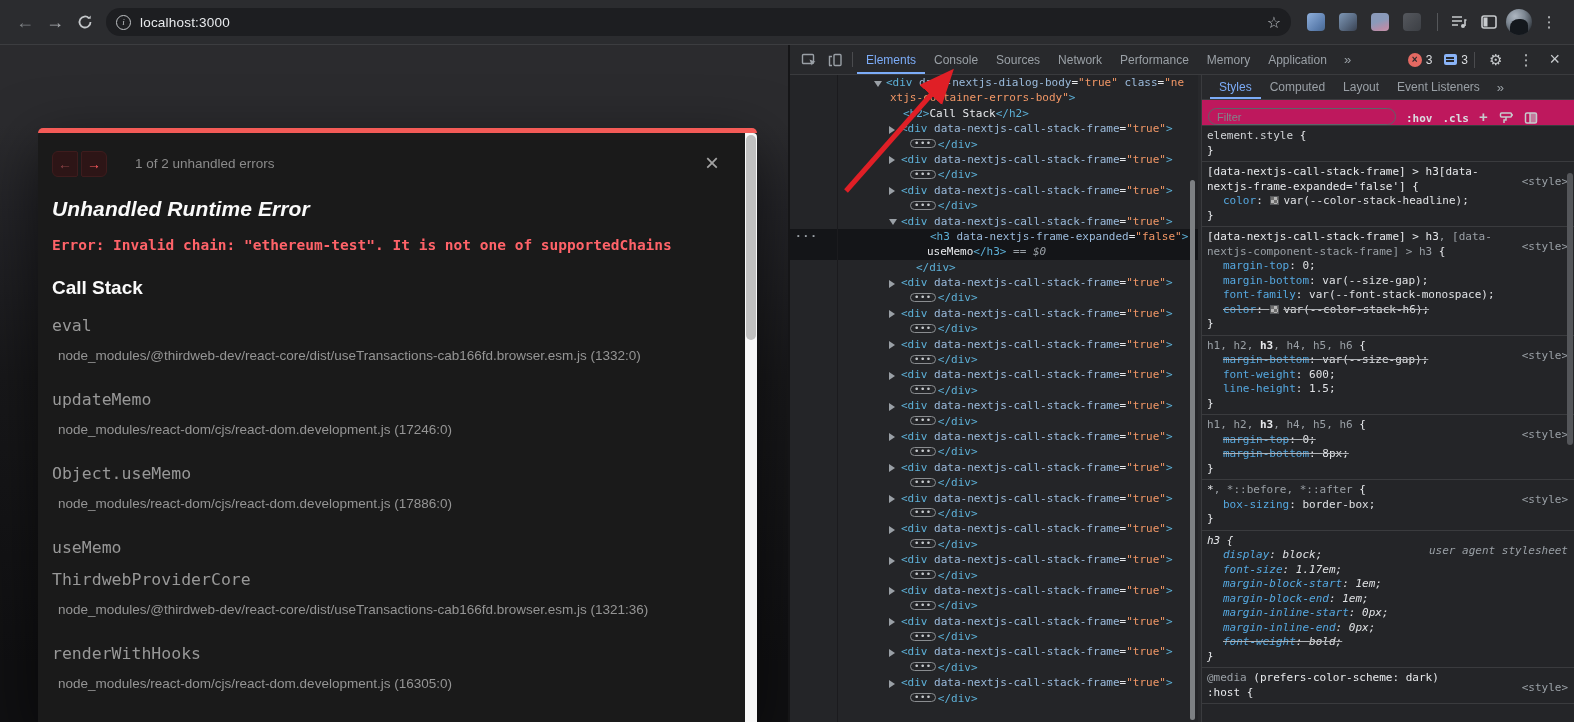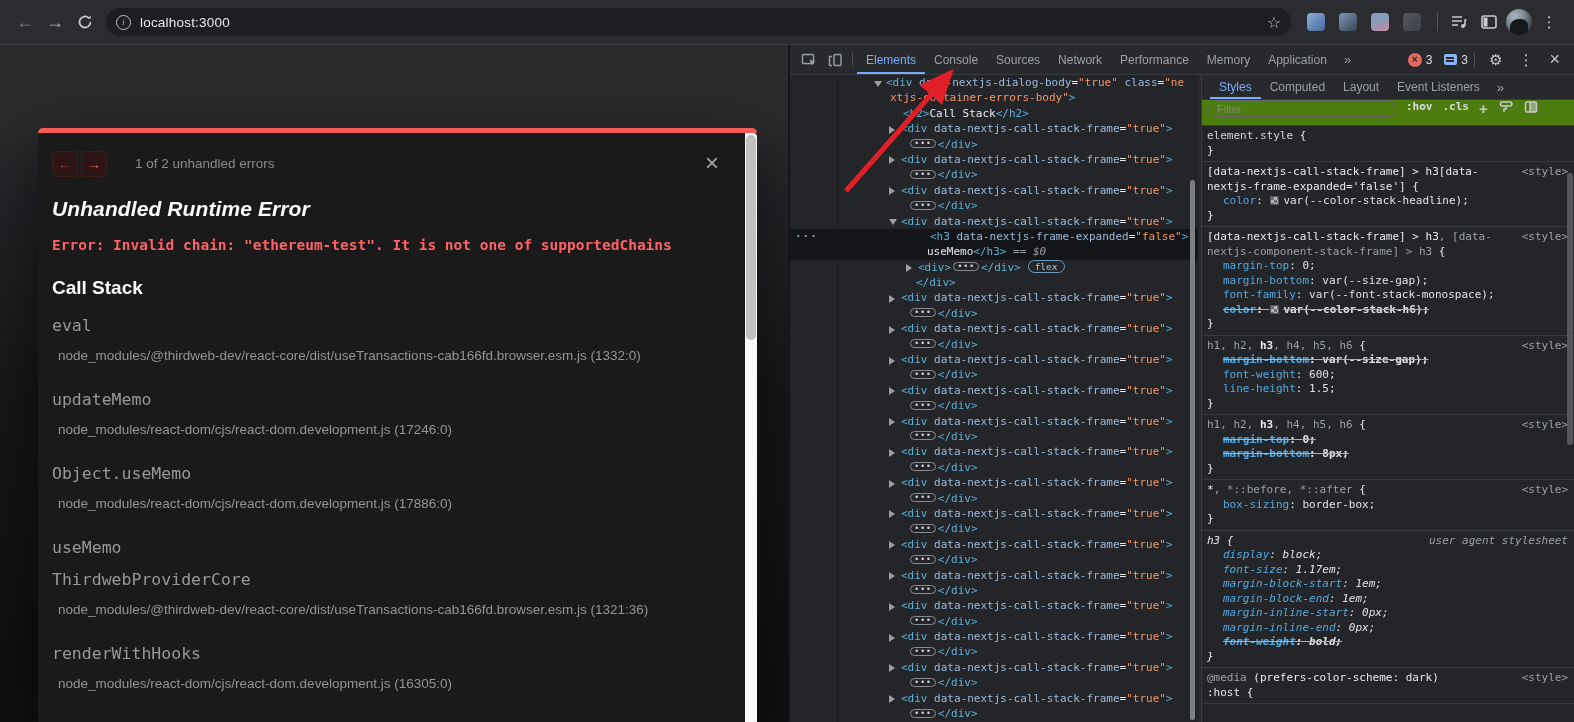--- a/index.html
+++ b/index.html
@@ -99,34 +99,34 @@
   .gutline { position:absolute; left:47px; top:0; bottom:0; width:1px; background:#1b1b1e; pointer-events:none; }
   .el-thumb { position:absolute; right:3px; top:105px; bottom:2px; width:5px; background:#7d8083; border-radius:3px; }
 
   
   .dt-split { position:absolute; left:408px; top:30px; bottom:0; width:4px; background:#28292c;
     border-right:1px solid #3a3b3e; }
   .dt-sidebar { position:absolute; left:412px; top:30px; right:0; bottom:0; overflow:hidden; }
   .sb-tabs { height:25px; background:#28292c; border-bottom:1px solid #3a3b3e; display:flex; align-items:stretch; padding-left:8px; }
   .stab { display:flex; align-items:center; padding:0 9px; font-size:12px; color:#9aa0a6; white-space:nowrap; }
   .stab.sel { color:#7cacf8; box-shadow:inset 0 -2px 0 #7cacf8; }
-  .sb-filter { height:26px; background:#4d7c0f; border-bottom:1px solid #3a3b3e; display:flex; align-items:flex-start; padding:0 6px; }
+  .sb-filter { height:26px; background:#be185d; border-bottom:1px solid #3a3b3e; display:flex; align-items:flex-end; padding:0 6px; }
   .sb-filter input { width:188px; height:17px; background:transparent; border:1px solid #5f6368; border-radius:9px;
     color:#dadce0; font-size:11px; padding:0 8px; outline:none; font-family:"Liberation Sans",sans-serif; }
   .sb-filter input::placeholder { color:#80868b; }
   .ftok { font-size:11px; color:#dadce0; margin-left:10px; font-family:"DejaVu Sans Mono",monospace; font-weight:bold; }
   .plus { color:#c7cacd; font-size:15px; margin-left:10px; font-weight:bold; }
   .f-svg { margin-left:11px; display:flex; } .f-svg svg { width:14px; height:14px; stroke:#c7cacd; fill:none; stroke-width:1.5; }
   #styles-list { font-family:"DejaVu Sans Mono",monospace; font-size:11px; line-height:14.5px; color:#dfe1e4; }
   .sec { position:relative; border-bottom:1px solid #3a3b3e; padding:3px 56px 3px 5px; }
   .sec.hdr { padding:5px 6px; background:#2a2b2e; }
-  .seclink { position:absolute; right:6px; top:3px; color:#9aa0a6; }
+  .seclink { position:absolute; right:6px; top:13px; color:#9aa0a6; }
   .seclink.ua { font-style:italic; }
   .prop { padding-left:16px; }
-  .prop.x { text-decoration:line-through; text-decoration-color:#aeb1b5;font-weight:bold; }
+  .prop.x { text-decoration:line-through; text-decoration-color:#aeb1b5; }
   .pn { color:#55a8e0; } .pv { color:#dfe1e4; }
   .sec.ua-sec .selline,.sec.ua-sec .prop,.sec.ua-sec .closeline { font-style:italic; }
   .tk-d { color:#d0d3d6; } .tk-lnk { color:#55a8e0; } .tk-wb { color:#e8eaed; font-weight:bold; }
   .sw { display:inline-block; width:9px; height:9px; margin:0 4px -1px 1px; border:1px solid #55575a;
     background:repeating-conic-gradient(#b5b5b5 0% 25%, #6e6e6e 0% 50%) 0 0/6px 6px; }
   .sb-thumb { position:absolute; right:1px; top:98px; height:272px; width:6px; background:#54565a; border-radius:3px; }
 
   .annot { position:absolute; left:0; top:0; pointer-events:none; z-index:50; }
 </style>
 </head>
@@ -249,21 +249,20 @@
           <div class="trow" style="padding-left: 113px;"><span class="tk-t">&lt;h2&gt;</span><span class="tk-w">Call Stack</span><span class="tk-t">&lt;/h2&gt;</span></div>
           <div class="trow" style="padding-left: 111px;"><span class="tri tri-r" style="left: 99px;"></span><span class="tk-t">&lt;div</span><span class="tk-a"> data-nextjs-call-stack-frame</span><span class="tk-w">=</span><span class="tk-v">"true"</span><span class="tk-t">&gt;</span></div>
           <div class="trow" style="padding-left: 118px;"><span class="pill">•••</span><span class="tk-t">&lt;/div&gt;</span></div>
           <div class="trow" style="padding-left: 111px;"><span class="tri tri-r" style="left: 99px;"></span><span class="tk-t">&lt;div</span><span class="tk-a"> data-nextjs-call-stack-frame</span><span class="tk-w">=</span><span class="tk-v">"true"</span><span class="tk-t">&gt;</span></div>
           <div class="trow" style="padding-left: 118px;"><span class="pill">•••</span><span class="tk-t">&lt;/div&gt;</span></div>
           <div class="trow" style="padding-left: 111px;"><span class="tri tri-r" style="left: 99px;"></span><span class="tk-t">&lt;div</span><span class="tk-a"> data-nextjs-call-stack-frame</span><span class="tk-w">=</span><span class="tk-v">"true"</span><span class="tk-t">&gt;</span></div>
           <div class="trow" style="padding-left: 118px;"><span class="pill">•••</span><span class="tk-t">&lt;/div&gt;</span></div>
           <div class="trow" style="padding-left: 111px;"><span class="tri tri-d" style="left: 99px;"></span><span class="tk-t">&lt;div</span><span class="tk-a"> data-nextjs-call-stack-frame</span><span class="tk-w">=</span><span class="tk-v">"true"</span><span class="tk-t">&gt;</span></div>
           <div class="trow sel" style="padding-left: 140px;"><span class="gdots">···</span><span class="tk-t">&lt;h3</span><span class="tk-a"> data-nextjs-frame-expanded</span><span class="tk-w">=</span><span class="tk-v">"false"</span><span class="tk-t">&gt;</span></div>
           <div class="trow sel" style="padding-left: 137px;"><span class="tk-w">useMemo</span><span class="tk-t">&lt;/h3&gt;</span><span class="tk-g"> == </span><span class="tk-gi">$0</span></div>
-          <div class="trow" style="padding-left: 128px;"><span class="tri tri-r" style="left: 116px;"></span><span class="tk-t">&lt;div&gt;</span><span class="pill">•••</span><span class="tk-t">&lt;/div&gt;</span><span class="nbadge">flex</span></div>
           <div class="trow" style="padding-left: 126px;"><span class="tk-t">&lt;/div&gt;</span></div>
           <div class="trow" style="padding-left: 111px;"><span class="tri tri-r" style="left: 99px;"></span><span class="tk-t">&lt;div</span><span class="tk-a"> data-nextjs-call-stack-frame</span><span class="tk-w">=</span><span class="tk-v">"true"</span><span class="tk-t">&gt;</span></div>
           <div class="trow" style="padding-left: 118px;"><span class="pill">•••</span><span class="tk-t">&lt;/div&gt;</span></div>
           <div class="trow" style="padding-left: 111px;"><span class="tri tri-r" style="left: 99px;"></span><span class="tk-t">&lt;div</span><span class="tk-a"> data-nextjs-call-stack-frame</span><span class="tk-w">=</span><span class="tk-v">"true"</span><span class="tk-t">&gt;</span></div>
           <div class="trow" style="padding-left: 118px;"><span class="pill">•••</span><span class="tk-t">&lt;/div&gt;</span></div>
           <div class="trow" style="padding-left: 111px;"><span class="tri tri-r" style="left: 99px;"></span><span class="tk-t">&lt;div</span><span class="tk-a"> data-nextjs-call-stack-frame</span><span class="tk-w">=</span><span class="tk-v">"true"</span><span class="tk-t">&gt;</span></div>
           <div class="trow" style="padding-left: 118px;"><span class="pill">•••</span><span class="tk-t">&lt;/div&gt;</span></div>
           <div class="trow" style="padding-left: 111px;"><span class="tri tri-r" style="left: 99px;"></span><span class="tk-t">&lt;div</span><span class="tk-a"> data-nextjs-call-stack-frame</span><span class="tk-w">=</span><span class="tk-v">"true"</span><span class="tk-t">&gt;</span></div>
           <div class="trow" style="padding-left: 118px;"><span class="pill">•••</span><span class="tk-t">&lt;/div&gt;</span></div>
           <div class="trow" style="padding-left: 111px;"><span class="tri tri-r" style="left: 99px;"></span><span class="tk-t">&lt;div</span><span class="tk-a"> data-nextjs-call-stack-frame</span><span class="tk-w">=</span><span class="tk-v">"true"</span><span class="tk-t">&gt;</span></div>

